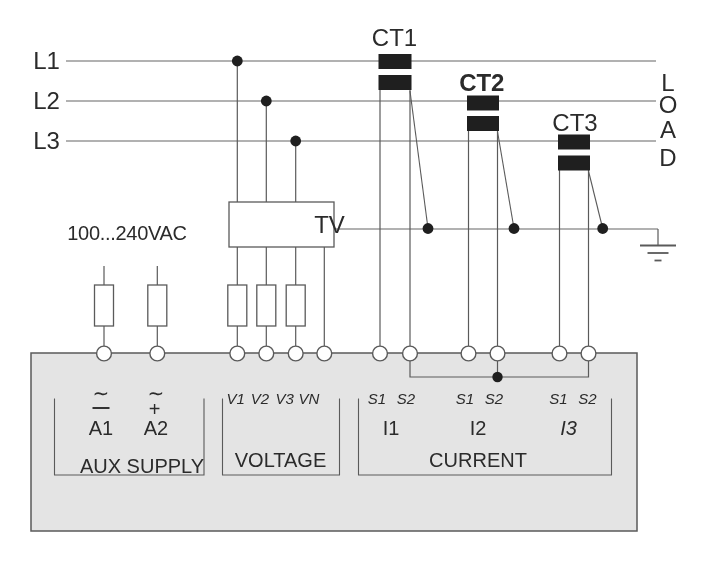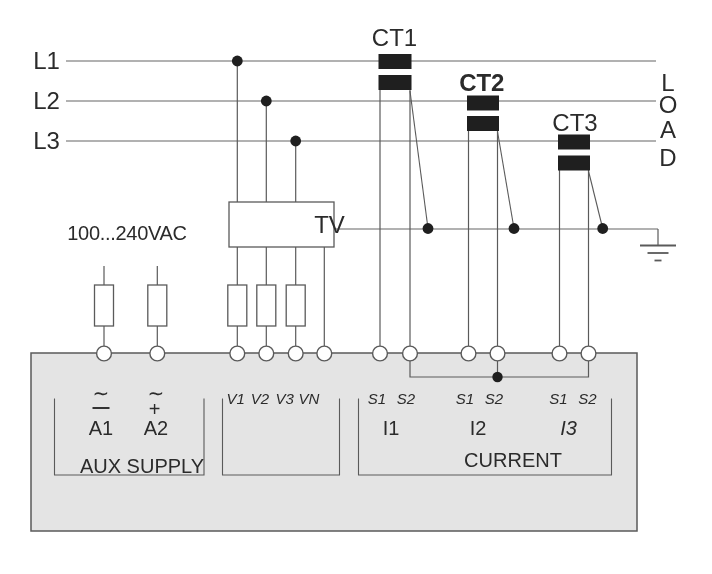--- a/index.html
+++ b/index.html
@@ -143,25 +143,26 @@
   <div class="lbl f20" style="left:156px;top:392.5px;">∼</div>
   <div class="lbl f20" style="left:154.5px;top:409px;">+</div>
   <div class="lbl f20" style="left:101px;top:427.5px;">A1</div>
   <div class="lbl f20" style="left:156px;top:427.5px;">A2</div>
   <div class="lbl f20" style="left:142px;top:459.5px;margin-top:6px;">AUX SUPPLY</div>
 
   <div class="lbl f15" style="left:235.7px;top:397.5px;">V1</div>
   <div class="lbl f15" style="left:260px;top:397.5px;">V2</div>
   <div class="lbl f15" style="left:284.7px;top:397.5px;">V3</div>
   <div class="lbl f15" style="left:309px;top:397.5px;">VN</div>
+  <div class="lbl f20" style="left:280.5px;top:459.5px;">VOLTAGE</div>
 
   <div class="lbl f15" style="left:377px;top:397.5px;">S1</div>
   <div class="lbl f15" style="left:406px;top:397.5px;">S2</div>
   <div class="lbl f15" style="left:465px;top:397.5px;">S1</div>
   <div class="lbl f15" style="left:494px;top:397.5px;">S2</div>
   <div class="lbl f15" style="left:558.5px;top:397.5px;">S1</div>
   <div class="lbl f15" style="left:587.5px;top:397.5px;">S2</div>
   <div class="lbl f20" style="left:391px;top:427.5px;">I1</div>
   <div class="lbl f20" style="left:478px;top:427.5px;">I2</div>
   <div class="lbl f20" style="left:568.5px;top:427.5px;font-style:italic;">I3</div>
-  <div class="lbl f20" style="left:478px;top:459.5px;margin-left:35px;">CURRENT</div>
+  <div class="lbl f20" style="left:478px;top:459.5px;">CURRENT</div>
 
 </div>
 
 </body></html>

